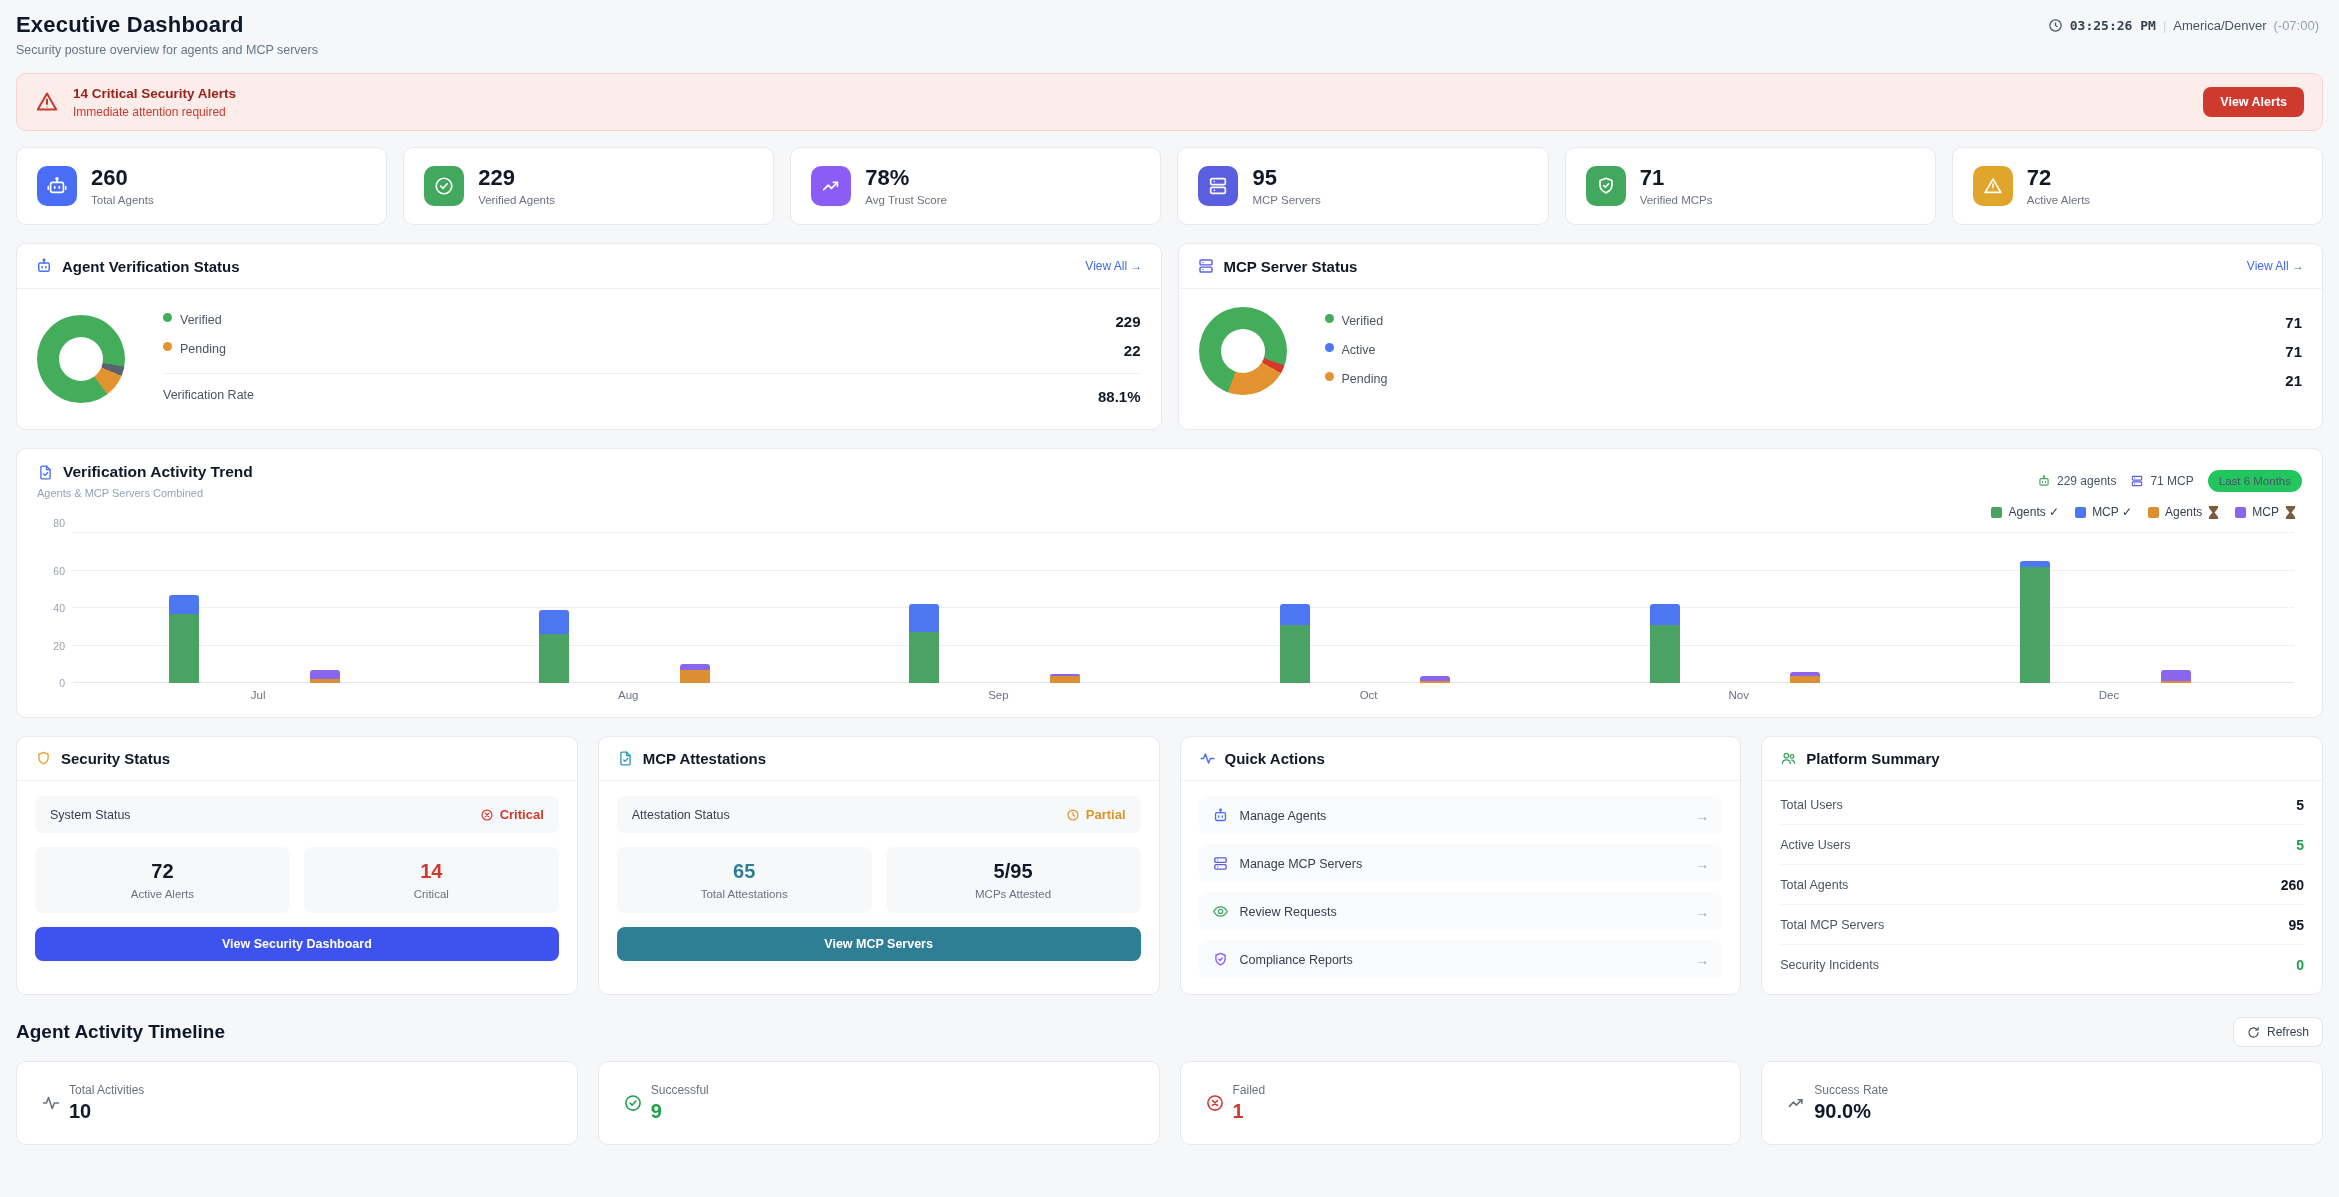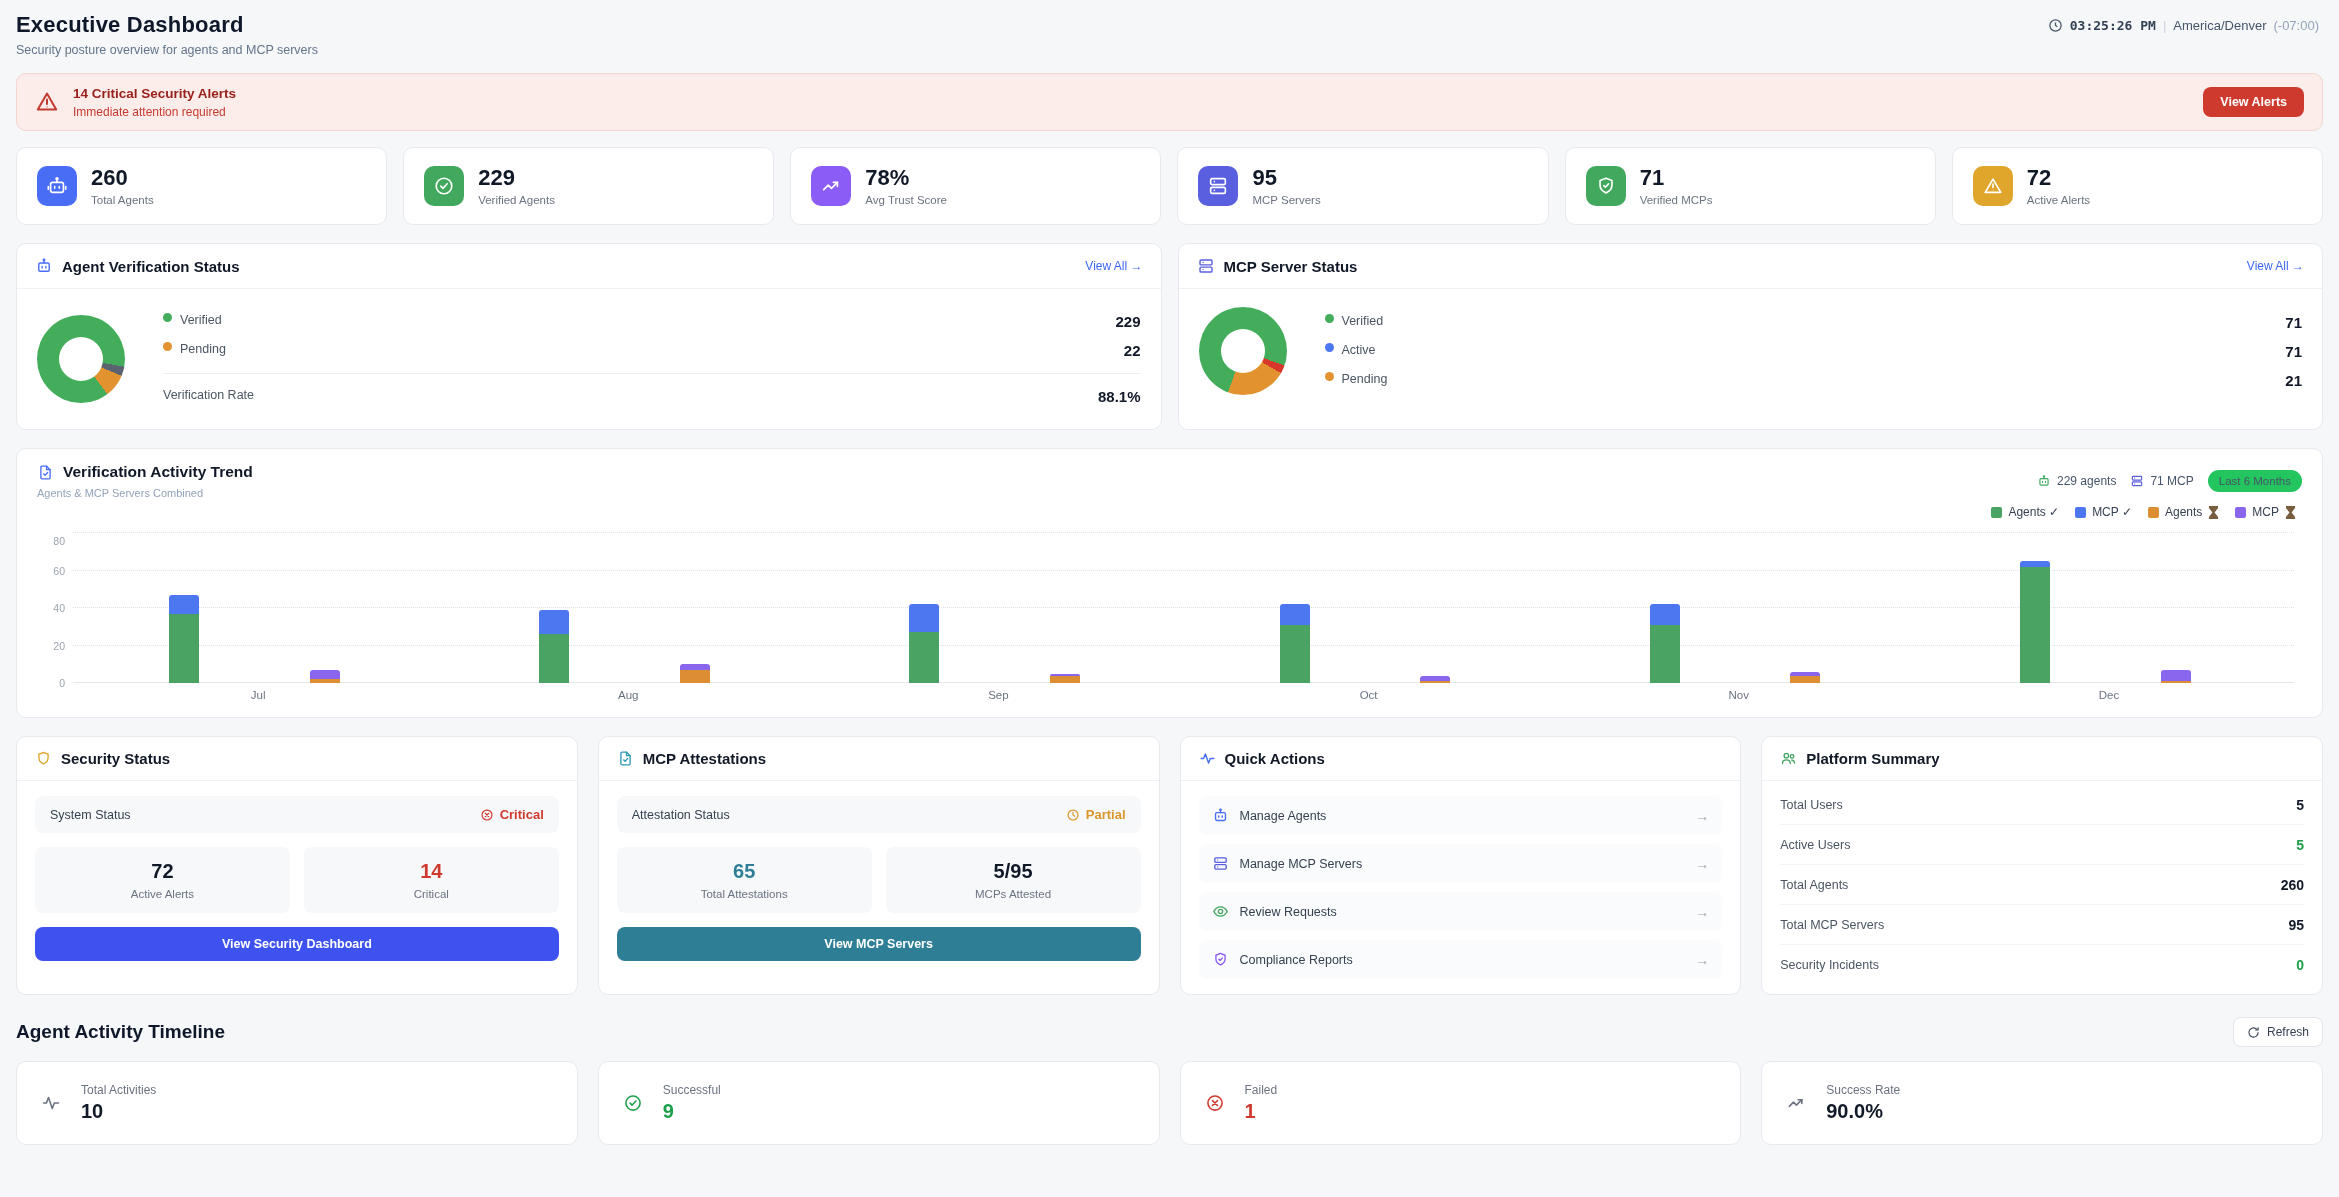--- a/index.html
+++ b/index.html
@@ -108,21 +108,21 @@
   .ps-row:last-child { border-bottom:none; }
   .ps-label { font-size:12.5px; color:#4b5563; }
   .ps-value { margin-left:auto; font-size:14px; font-weight:bold; color:#111827; }
 
   
   .timeline-head { display:flex; align-items:center; margin-top:22px; }
   .timeline-title { font-size:19px; font-weight:bold; color:#0f172a; }
   .btn-refresh { margin-left:auto; background:#fff; border:1px solid #e2e5ea; border-radius:8px; padding:7px 13px;
     display:flex; align-items:center; gap:7px; font-size:12px; color:#374151; cursor:pointer; font-family:inherit; }
   .tl-grid { display:grid; grid-template-columns:repeat(4,1fr); gap:20px; margin-top:14px; }
-  .tl-card { background:#fff; border:1px solid #e7e9ee; border-radius:10px; padding:8px 24px; display:flex; align-items:center; gap:20px; min-height:84px; }
+  .tl-card { background:#fff; border:1px solid #e7e9ee; border-radius:10px; padding:8px 24px; display:flex; align-items:center; gap:8px; min-height:84px; }
   .tl-text .l { font-size:12px; color:#6b7280; }
   .tl-text .v { font-size:20px; font-weight:bold; color:#111827; margin-top:3px; }
   .tl-icon { color:#6b7280; }
 </style>
 </head>
 <body>
 
 <div class="page">
 
   <div class="topbar">
@@ -382,21 +382,21 @@
     <div class="chart-wrap" id="trend-chart">
         <div class="gridline base" style="bottom: 0px;"></div>
         <div class="ytick" style="bottom: 0px; transform: translateY(6px);">0</div>
         <div class="gridline" style="bottom: 37.5px;"></div>
         <div class="ytick" style="bottom: 37.5px; transform: translateY(6px);">20</div>
         <div class="gridline" style="bottom: 75px;"></div>
         <div class="ytick" style="bottom: 75px; transform: translateY(6px);">40</div>
         <div class="gridline" style="bottom: 112.5px;"></div>
         <div class="ytick" style="bottom: 112.5px; transform: translateY(6px);">60</div>
         <div class="gridline" style="bottom: 150px;"></div>
-        <div class="ytick" style="bottom: 142px; transform: translateY(6px);">80</div>
+        <div class="ytick" style="bottom: 160px; transform: translateY(6px);">80</div>
         <div class="months">
           <div class="month-group">
             <div class="bar-stack" style="left: 30%;">
               <div class="bar-seg" style="height: 69.375px; background: rgb(74, 162, 99);"></div>
               <div class="bar-seg" style="height: 18.75px; background: rgb(77, 119, 240);"></div>
             </div>
             <div class="bar-stack" style="left: 68%;">
               <div class="bar-seg" style="height: 3.75px; background: rgb(221, 142, 51);"></div>
               <div class="bar-seg" style="height: 9.375px; background: rgb(138, 102, 238);"></div>
             </div>

